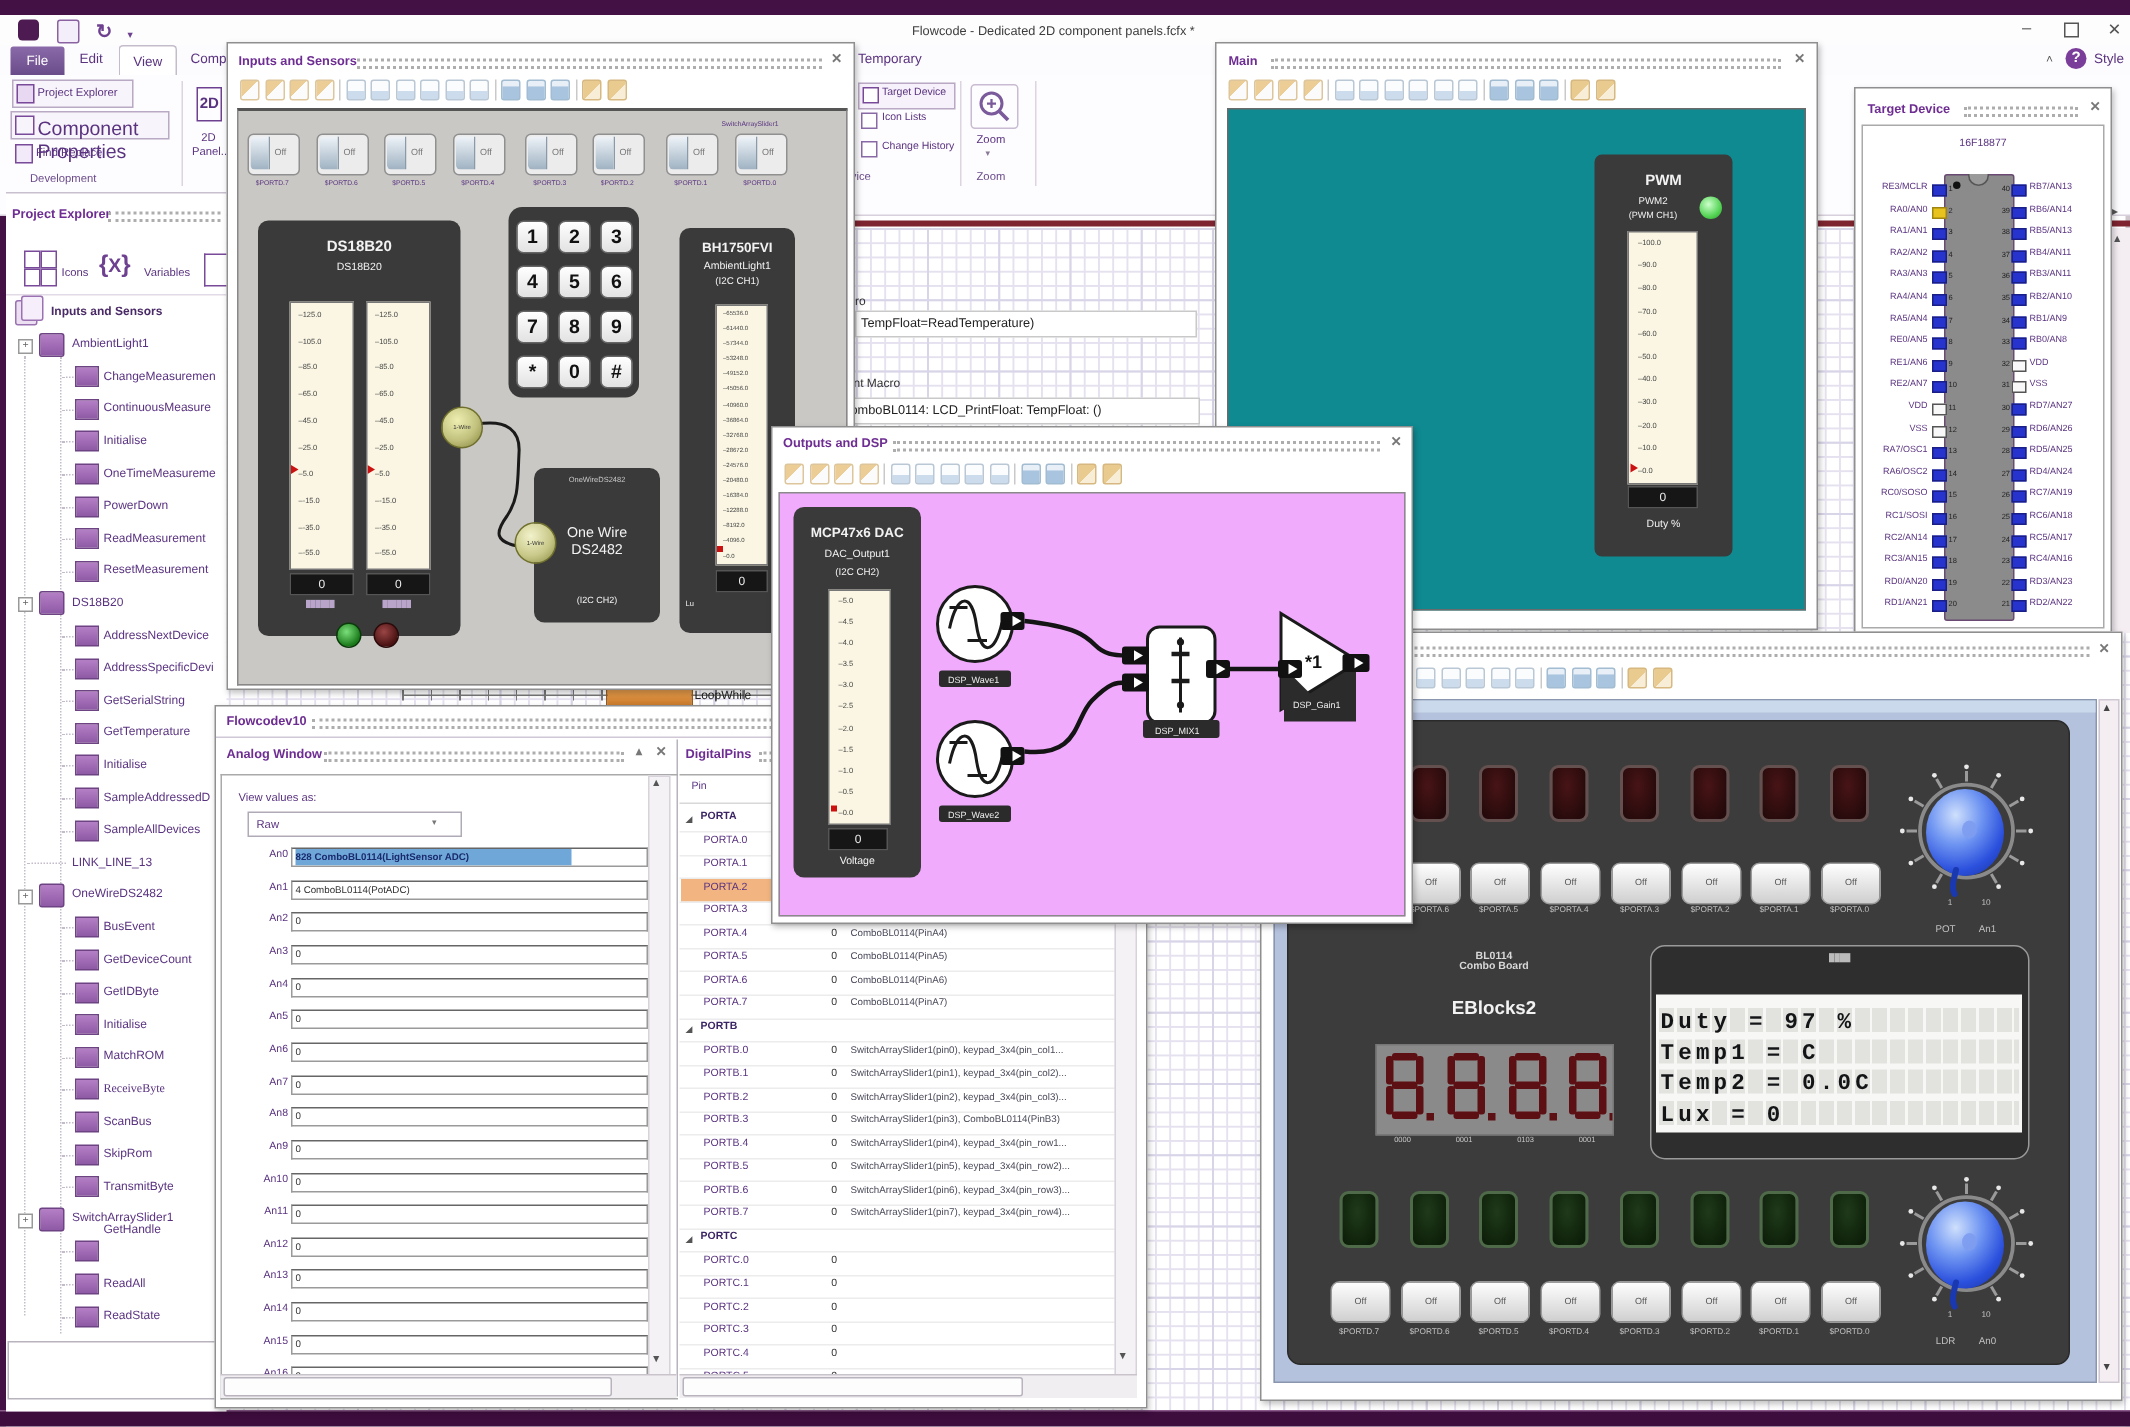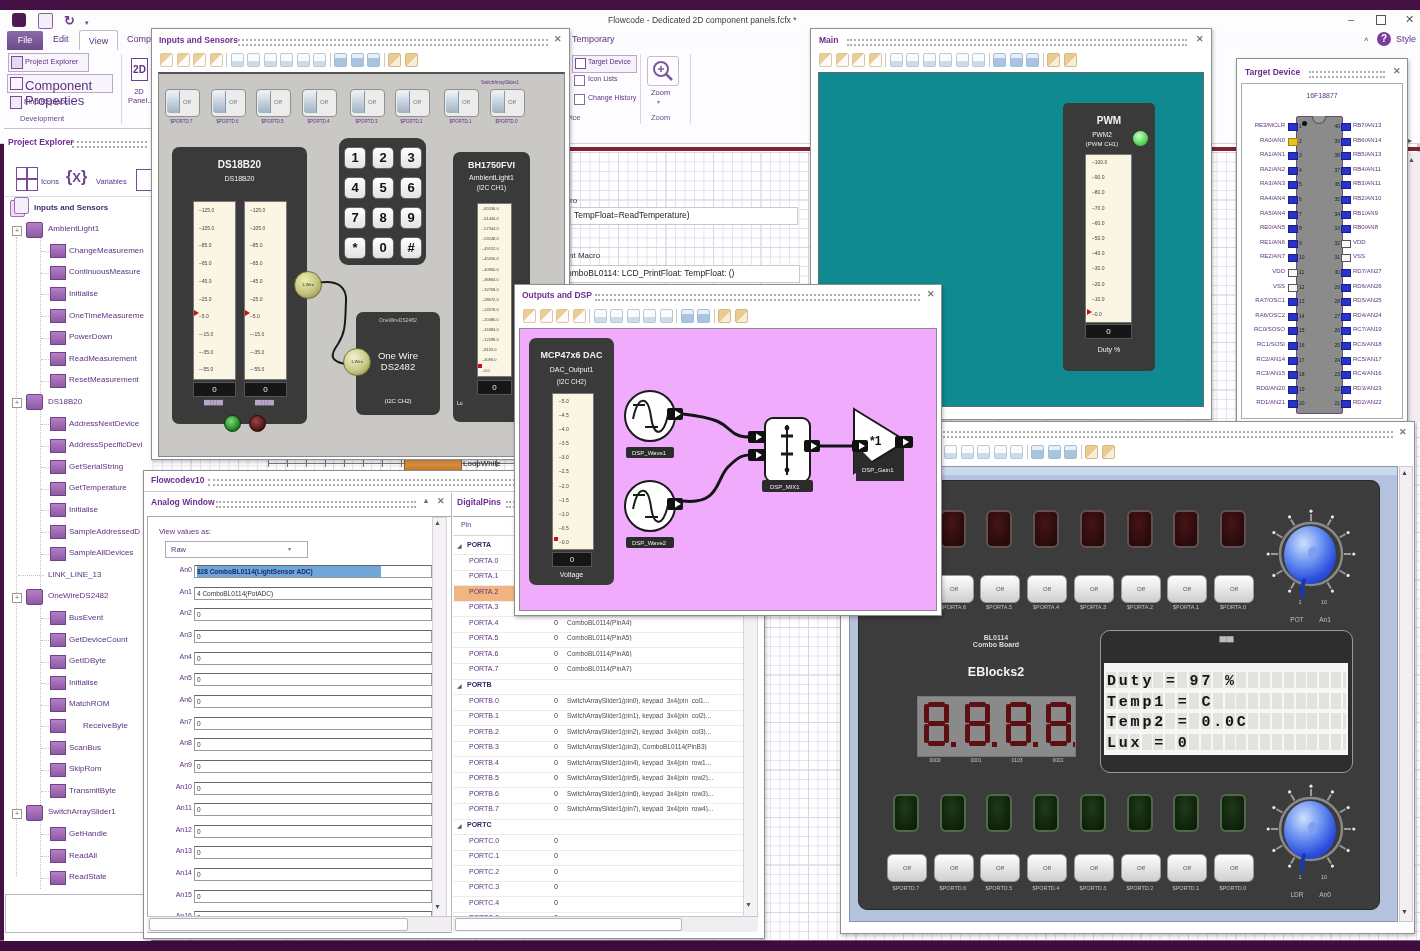--- a/index.html
+++ b/index.html
@@ -214,36 +214,36 @@
 <div class="mico" style="left:46px;top:526px;"></div>
 <div class="treerow" style="left:65px;top:527px;">GetIDByte</div>
 <div class="abs" style="left:37px;top:554px;width:8px;height:1px;border-top:1px dotted #c4bccb;"></div>
 <div class="mico" style="left:46px;top:547px;"></div>
 <div class="treerow" style="left:65px;top:549px;">Initialise</div>
 <div class="abs" style="left:37px;top:576px;width:8px;height:1px;border-top:1px dotted #c4bccb;"></div>
 <div class="mico" style="left:46px;top:569px;"></div>
 <div class="treerow" style="left:65px;top:570px;">MatchROM</div>
 <div class="abs" style="left:37px;top:597px;width:8px;height:1px;border-top:1px dotted #c4bccb;"></div>
 <div class="mico" style="left:46px;top:590px;"></div>
-<div class="treerow" style="left:79px;top:592px;">ReceiveByte</div>
+<div class="treerow" style="left:65px;top:592px;font-family:Liberation Serif, serif;">ReceiveByte</div>
 <div class="abs" style="left:37px;top:619px;width:8px;height:1px;border-top:1px dotted #c4bccb;"></div>
 <div class="mico" style="left:46px;top:612px;"></div>
 <div class="treerow" style="left:65px;top:614px;">ScanBus</div>
 <div class="abs" style="left:37px;top:641px;width:8px;height:1px;border-top:1px dotted #c4bccb;"></div>
 <div class="mico" style="left:46px;top:634px;"></div>
 <div class="treerow" style="left:65px;top:635px;">SkipRom</div>
 <div class="abs" style="left:37px;top:662px;width:8px;height:1px;border-top:1px dotted #c4bccb;"></div>
 <div class="mico" style="left:46px;top:655px;"></div>
 <div class="treerow" style="left:65px;top:657px;">TransmitByte</div>
 <div class="abs" style="left:8px;top:680px;width:8px;height:8px;border:1px solid #999;background:#fff;font-size:7px;line-height:7px;text-align:center;color:#666;">+</div>
 <div class="tico" style="left:22px;top:676px;"></div>
 <div class="treerow" style="left:44px;top:678px;">SwitchArraySlider1</div>
 <div class="abs" style="left:37px;top:705px;width:8px;height:1px;border-top:1px dotted #c4bccb;"></div>
 <div class="mico" style="left:46px;top:698px;"></div>
-<div class="treerow" style="left:65px;top:700px;">GetHandle</div>
+<div class="treerow" style="left:65px;top:686px;">GetHandle</div>
 <div class="abs" style="left:37px;top:727px;width:8px;height:1px;border-top:1px dotted #c4bccb;"></div>
 <div class="mico" style="left:46px;top:720px;"></div>
 <div class="treerow" style="left:65px;top:722px;">ReadAll</div>
 <div class="abs" style="left:37px;top:749px;width:8px;height:1px;border-top:1px dotted #c4bccb;"></div>
 <div class="mico" style="left:46px;top:742px;"></div>
 <div class="treerow" style="left:65px;top:743px;">ReadState</div>
 </div>
   <div class="abs" style="left:1px;top:765px;width:138px;height:37px;background:#fff;border:1px solid #b9b3bd;"></div>
 </div>
 

